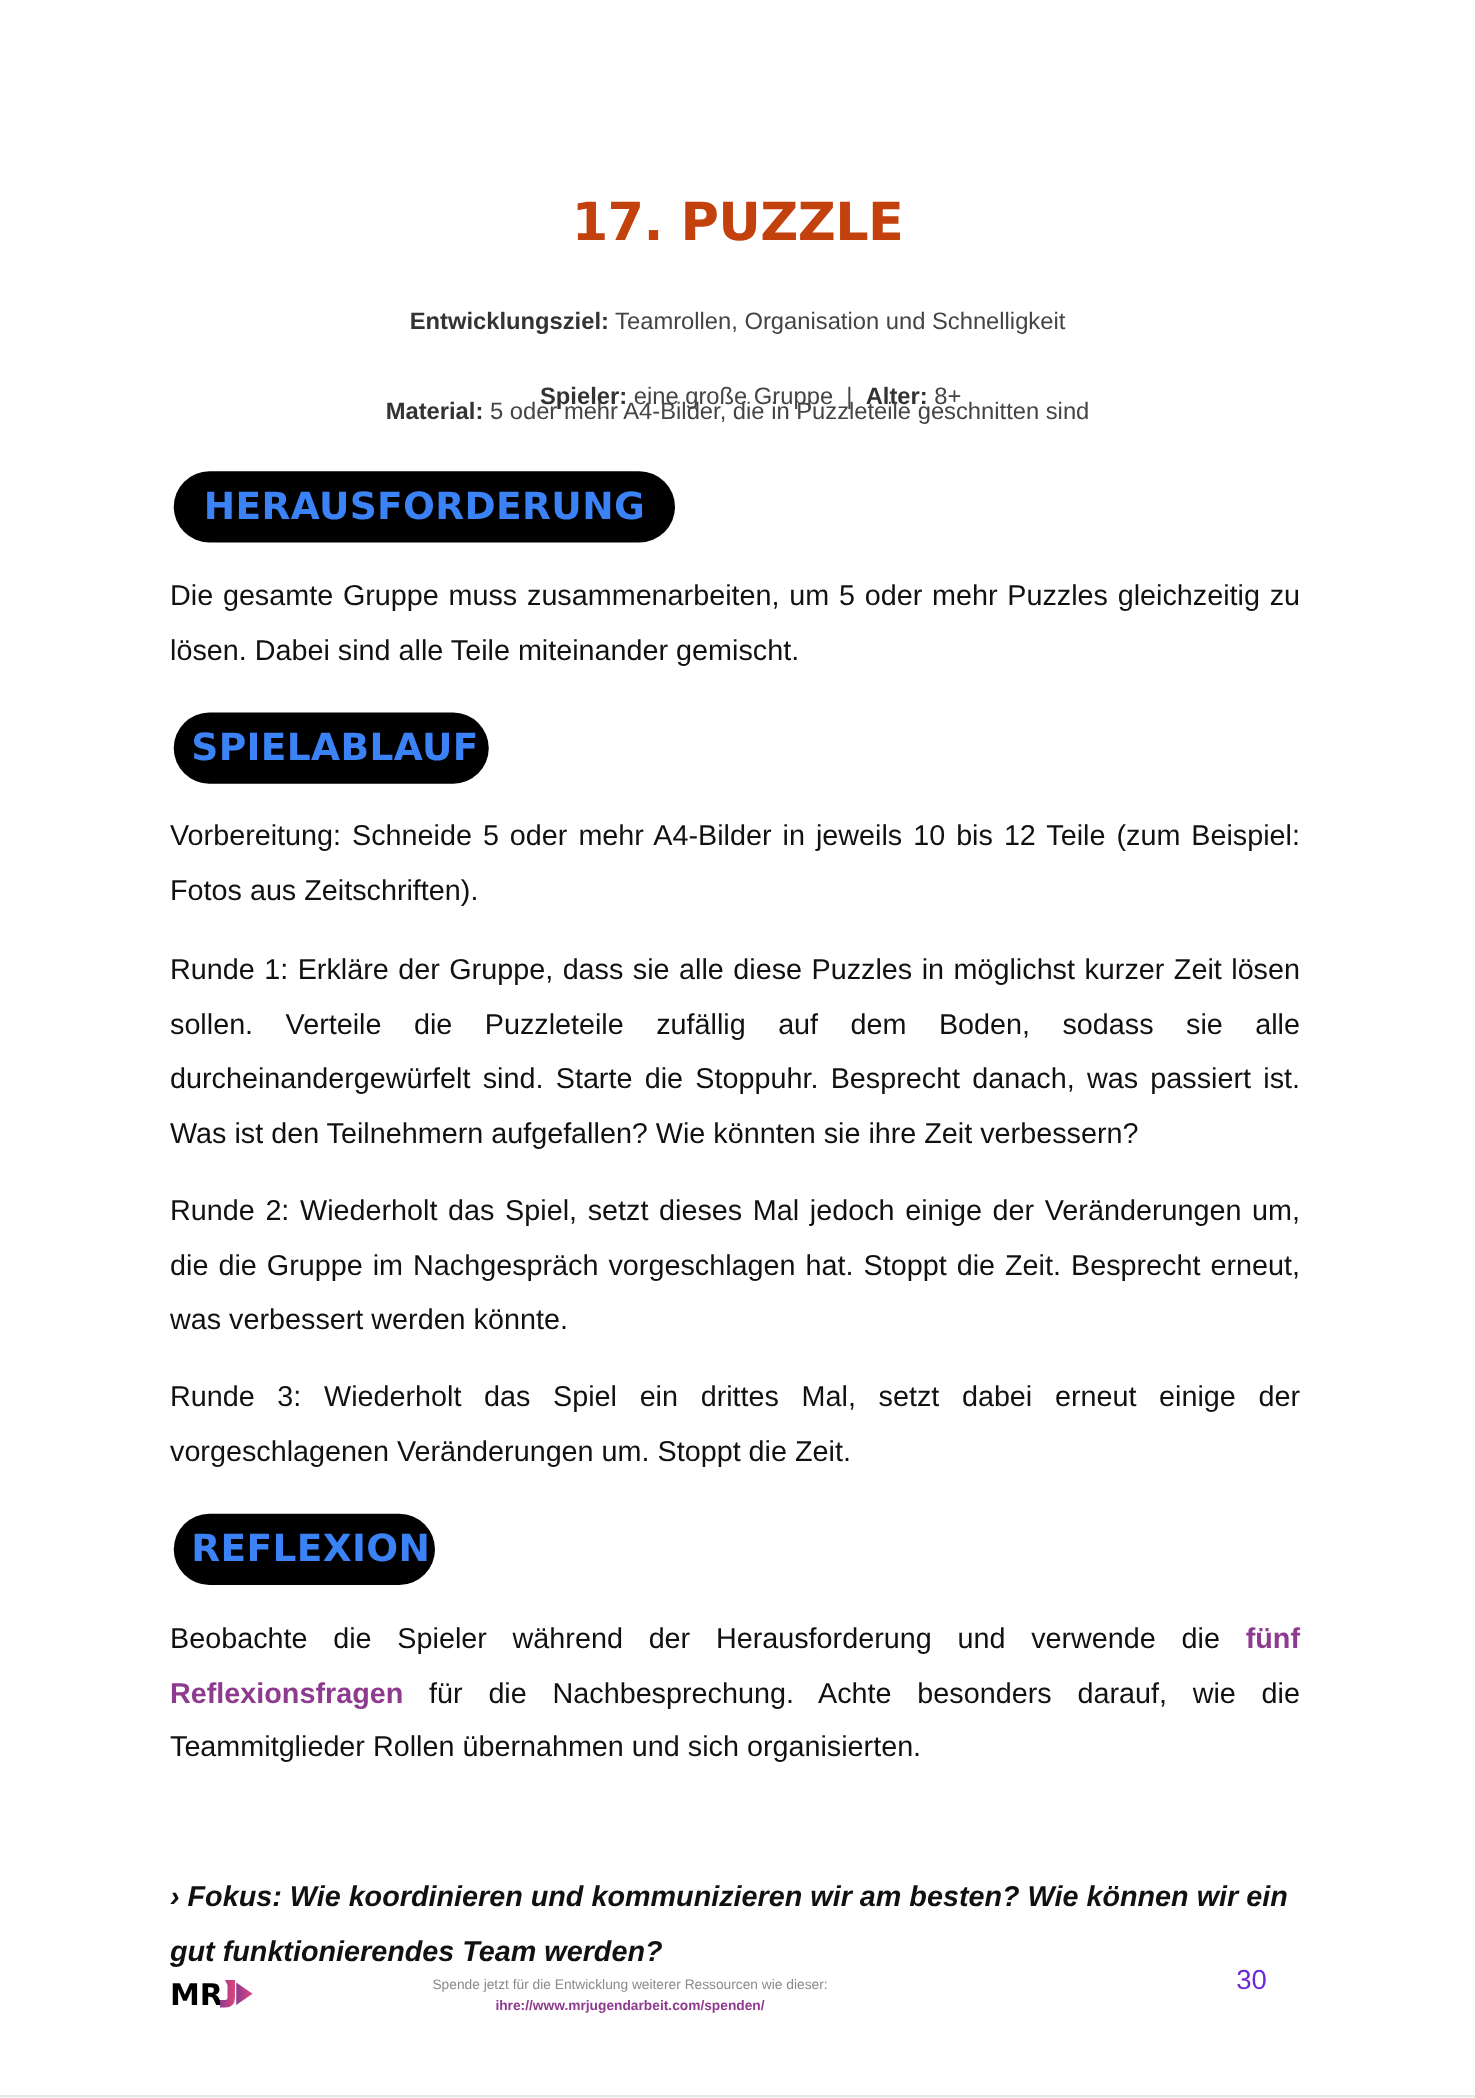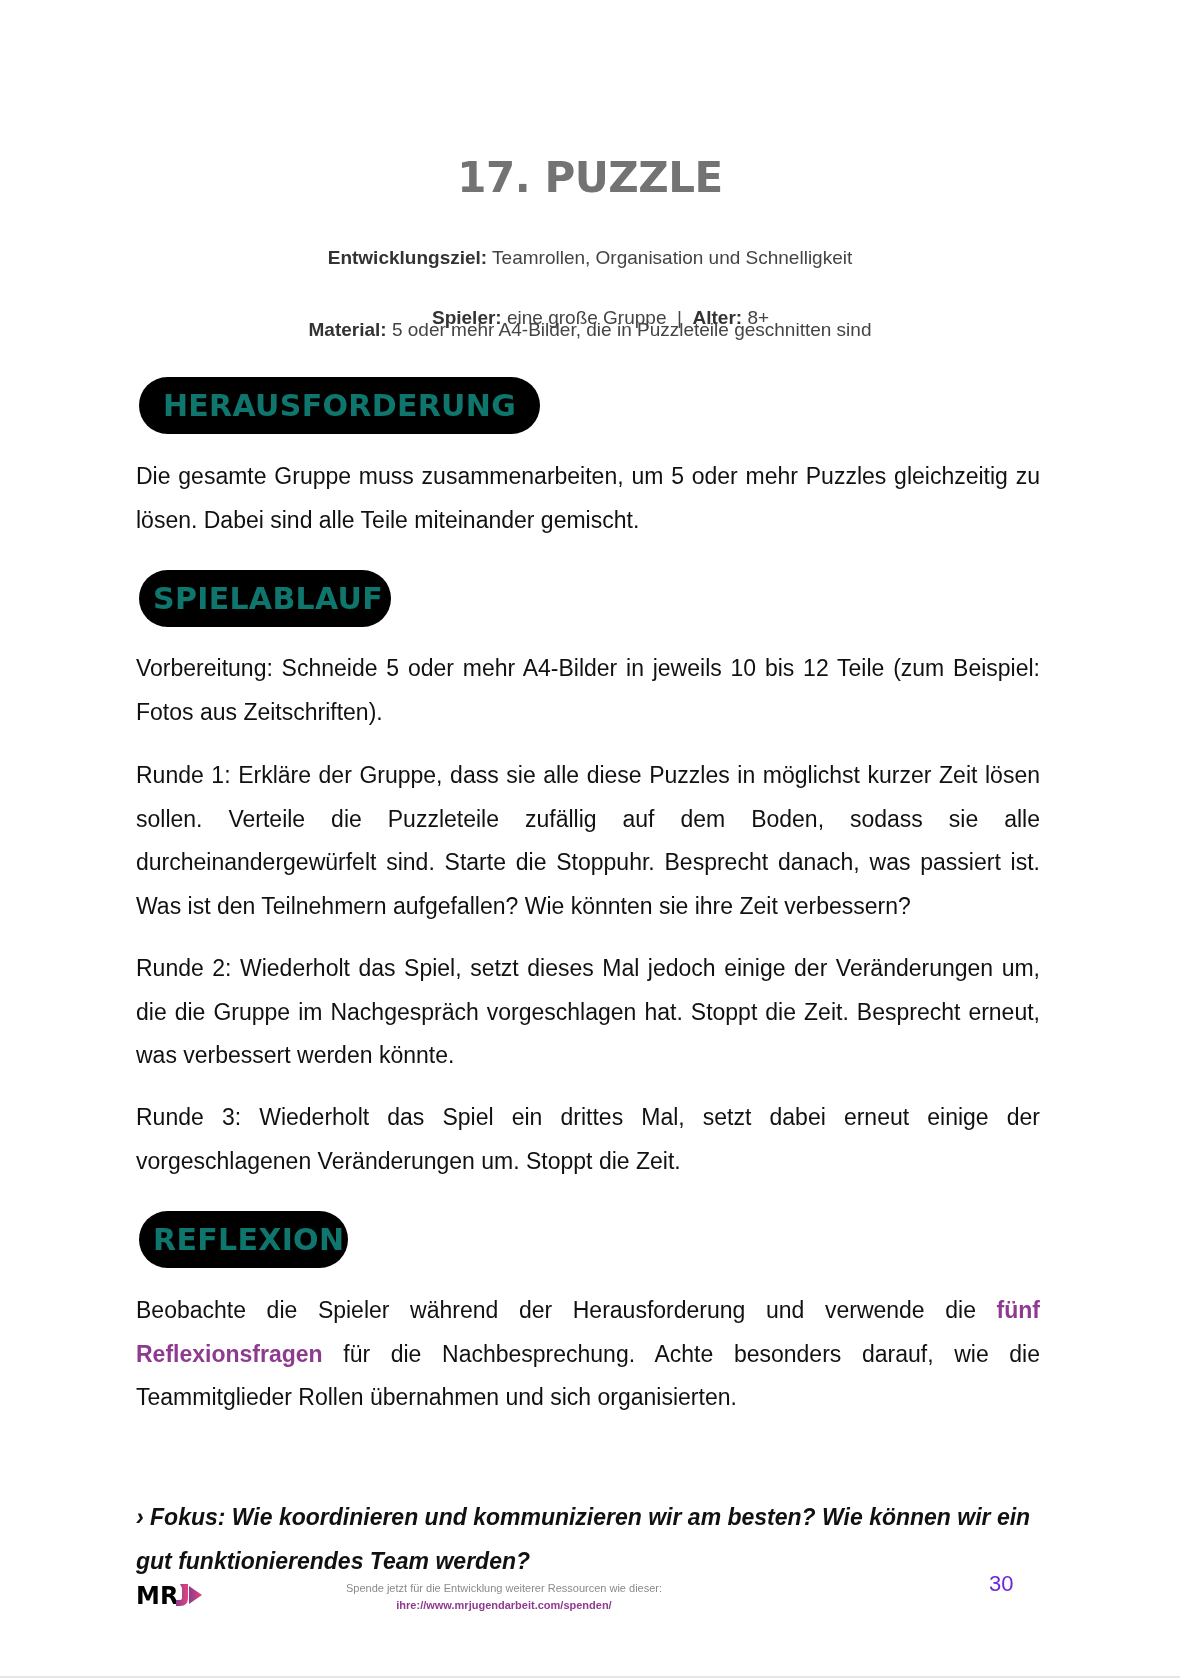--- a/index.html
+++ b/index.html
@@ -3,31 +3,31 @@
   <meta charset="utf-8">
   <style>
     html, body { margin: 0; padding: 0; }
     body {
       width: 1180px; height: 1678px; background: #ffffff; position: relative; overflow: hidden;
       font-family: "Liberation Sans", sans-serif; color: #111;
     }
     .page-edge { position: absolute; left: 0; right: 0; bottom: 0; height: 2px; background: #e6e6e6; }
     .title {
       position: absolute; left: 0; width: 1180px; top: 150px; text-align: center;
-      font-family: "DejaVu Sans", sans-serif; font-weight: 900; font-size: 42px; letter-spacing: -0.5px; color: #737373;
+      font-family: "DejaVu Sans", sans-serif; font-weight: 900; font-size: 42px; letter-spacing: -0.5px; color: #c2410c;
       line-height: 56px;
     }
     .meta {
       position: absolute; left: 0; width: 1180px; text-align: center;
       font-size: 19px; color: #444; line-height: 24px;
     }
     .meta b { color: #333; font-weight: bold; }
     .pill {
       position: absolute; left: 139px; height: 57px; background: #000; border-radius: 29px;
-      color: #0f766e; font-family: "DejaVu Sans", sans-serif; font-weight: bold; font-size: 30px;
+      color: #3b82f6; font-family: "DejaVu Sans", sans-serif; font-weight: bold; font-size: 30px;
       line-height: 57px; padding: 0 14px; box-sizing: border-box; letter-spacing: 0.3px;
       text-align: center;
     }
     .para {
       position: absolute; left: 136px; width: 904px; font-size: 23px; line-height: 43.5px;
       text-align: justify; color: #111;
     }
     .para b { font-weight: normal; }
     .link { color: #8e3b8f; font-weight: bold; }
     .focus { font-style: italic; font-weight: bold; text-align: left; }

